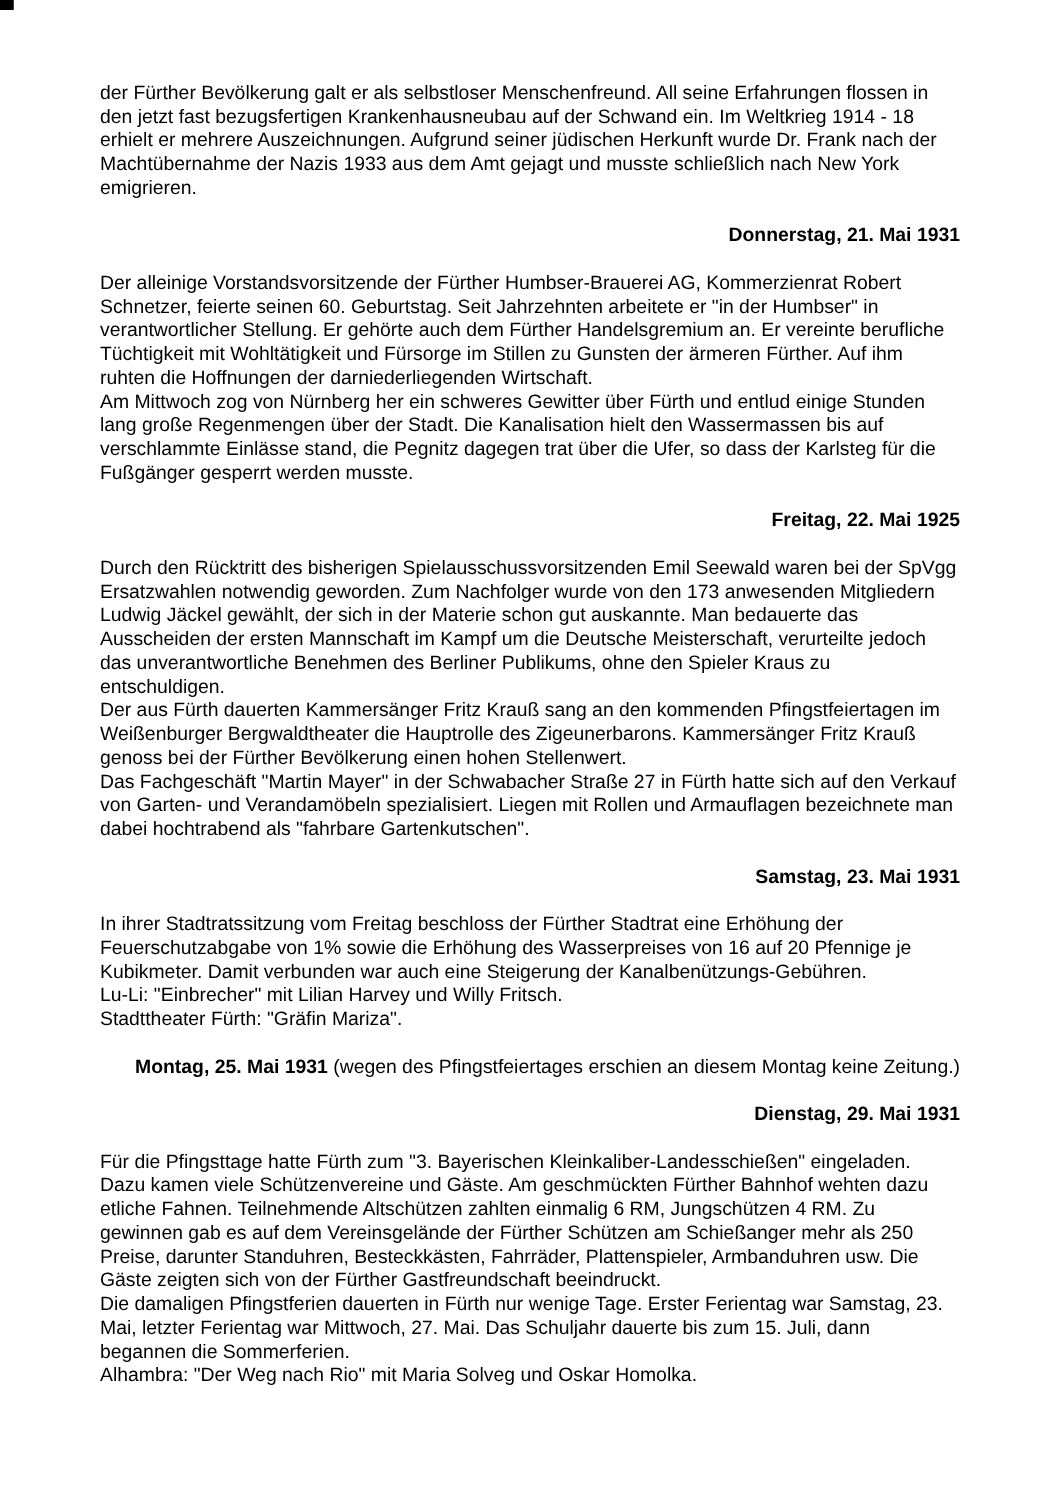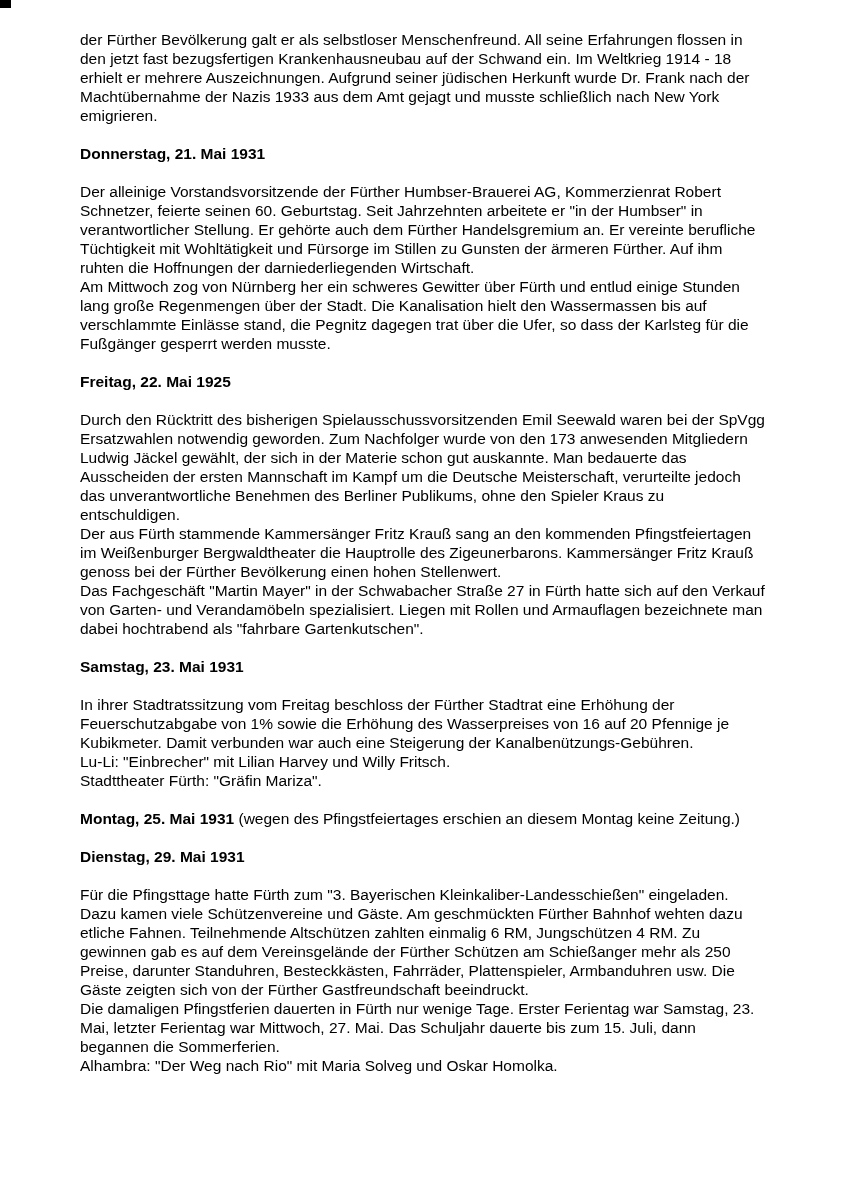--- a/index.html
+++ b/index.html
@@ -20,31 +20,32 @@
   }
   .corner-mark {
     position: absolute;
     top: 0;
     left: 0;
     width: 11px;
     height: 8px;
     background: #000000;
   }
   .doc {
-    padding: 30px 80px 0 80px;
+    padding: 65px 80px 0 80px;
     width: 688px;
   }
   .doc-section p {
     margin: 0;
   }
   .doc-section h2 {
     font-size: 15.5px;
     line-height: 19px;
     font-weight: bold;
     margin: 19px 0 19px 0;
+    text-align: right;
   }
   .heading-normal {
     font-weight: normal;
   }
 </style>
 </head>
 <body>
 
 <div class="corner-mark"></div>
 
@@ -60,21 +61,21 @@
     </h2>
     <p>Der alleinige Vorstandsvorsitzende der Fürther Humbser-Brauerei AG, Kommerzienrat Robert Schnetzer, feierte seinen 60. Geburtstag. Seit Jahrzehnten arbeitete er "in der Humbser" in verantwortlicher Stellung. Er gehörte auch dem Fürther Handelsgremium an. Er vereinte berufliche Tüchtigkeit mit Wohltätigkeit und Fürsorge im Stillen zu Gunsten der ärmeren Fürther. Auf ihm ruhten die Hoffnungen der darniederliegenden Wirtschaft.</p>
     <p>Am Mittwoch zog von Nürnberg her ein schweres Gewitter über Fürth und entlud einige Stunden lang große Regenmengen über der Stadt. Die Kanalisation hielt den Wassermassen bis auf verschlammte Einlässe stand, die Pegnitz dagegen trat über die Ufer, so dass der Karlsteg für die Fußgänger gesperrt werden musste.</p>
   </section>
 
   <section class="doc-section">
     <h2>
       <span class="heading-bold">Freitag, 22. Mai 1925</span>
     </h2>
     <p>Durch den Rücktritt des bisherigen Spielausschussvorsitzenden Emil Seewald waren bei der SpVgg Ersatzwahlen notwendig geworden. Zum Nachfolger wurde von den 173 anwesenden Mitgliedern Ludwig Jäckel gewählt, der sich in der Materie schon gut auskannte. Man bedauerte das Ausscheiden der ersten Mannschaft im Kampf um die Deutsche Meisterschaft, verurteilte jedoch das unverantwortliche Benehmen des Berliner Publikums, ohne den Spieler Kraus zu entschuldigen.</p>
-    <p>Der aus Fürth stammende Kammersänger Fritz Krauß sang an den kommenden Pfingstfeiertagen im Weißenburger Bergwaldtheater die Hauptrolle des Zigeunerbarons. Kammersänger Fritz Krauß genoss bei der Fürther Bevölkerung einen hohen Stellenwert.</p>
+    <p>Der aus Fürth dauerten Kammersänger Fritz Krauß sang an den kommenden Pfingstfeiertagen im Weißenburger Bergwaldtheater die Hauptrolle des Zigeunerbarons. Kammersänger Fritz Krauß genoss bei der Fürther Bevölkerung einen hohen Stellenwert.</p>
     <p>Das Fachgeschäft "Martin Mayer" in der Schwabacher Straße 27 in Fürth hatte sich auf den Verkauf von Garten- und Verandamöbeln spezialisiert. Liegen mit Rollen und Armauflagen bezeichnete man dabei hochtrabend als "fahrbare Gartenkutschen".</p>
   </section>
 
   <section class="doc-section">
     <h2>
       <span class="heading-bold">Samstag, 23. Mai 1931</span>
     </h2>
     <p>In ihrer Stadtratssitzung vom Freitag beschloss der Fürther Stadtrat eine Erhöhung der Feuerschutzabgabe von 1% sowie die Erhöhung des Wasserpreises von 16 auf 20 Pfennige je Kubikmeter. Damit verbunden war auch eine Steigerung der Kanalbenützungs-Gebühren.</p>
     <p>Lu-Li: "Einbrecher" mit Lilian Harvey und Willy Fritsch.</p>
     <p>Stadttheater Fürth: "Gräfin Mariza".</p>

